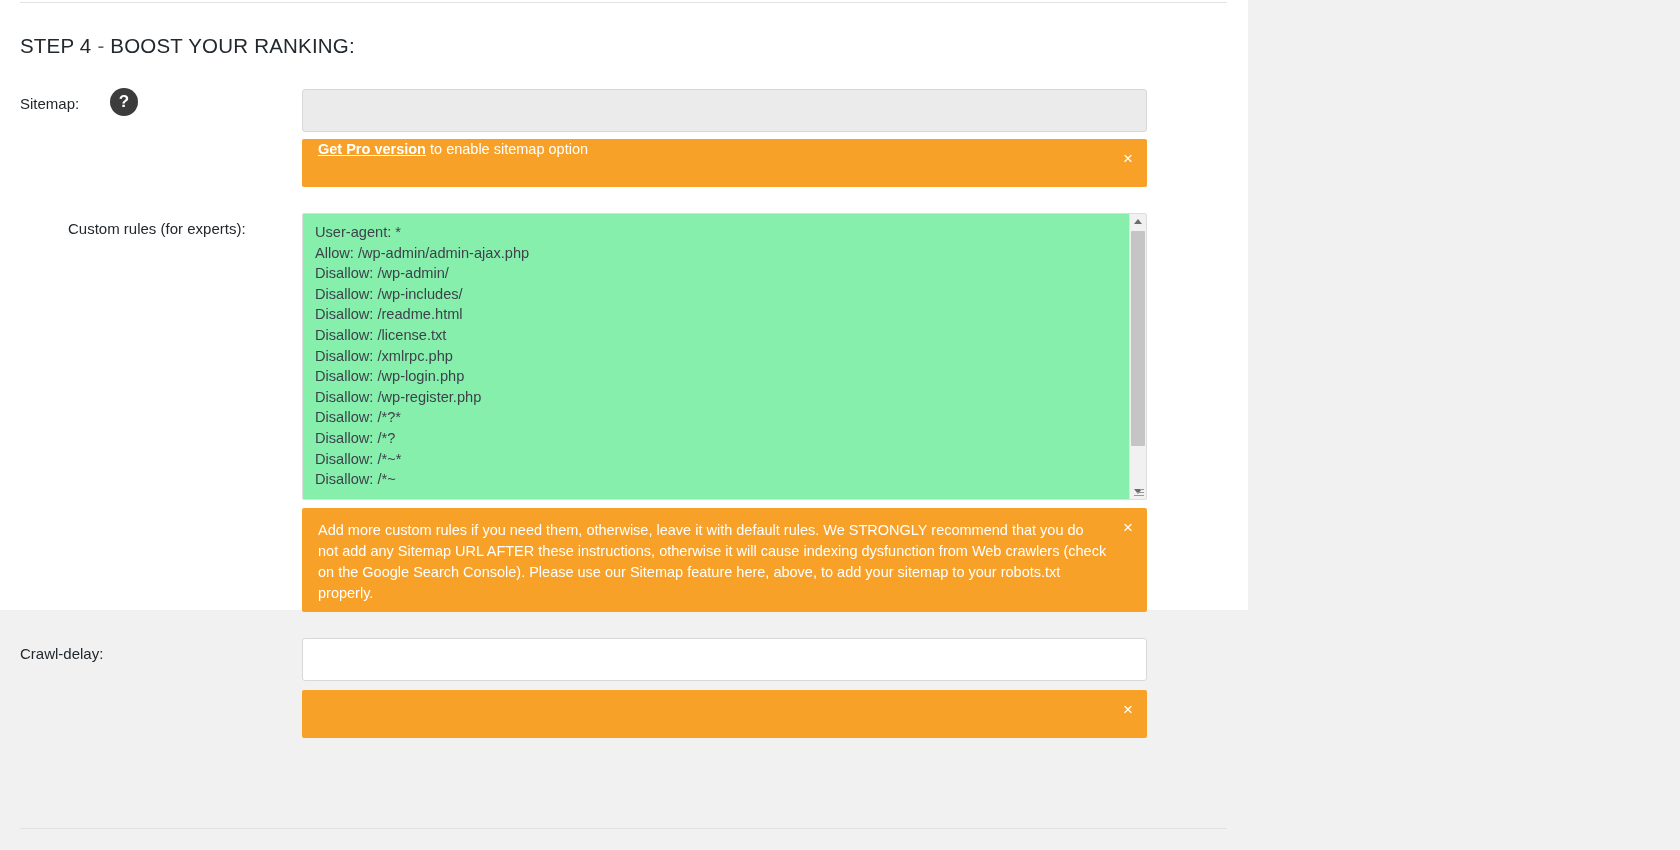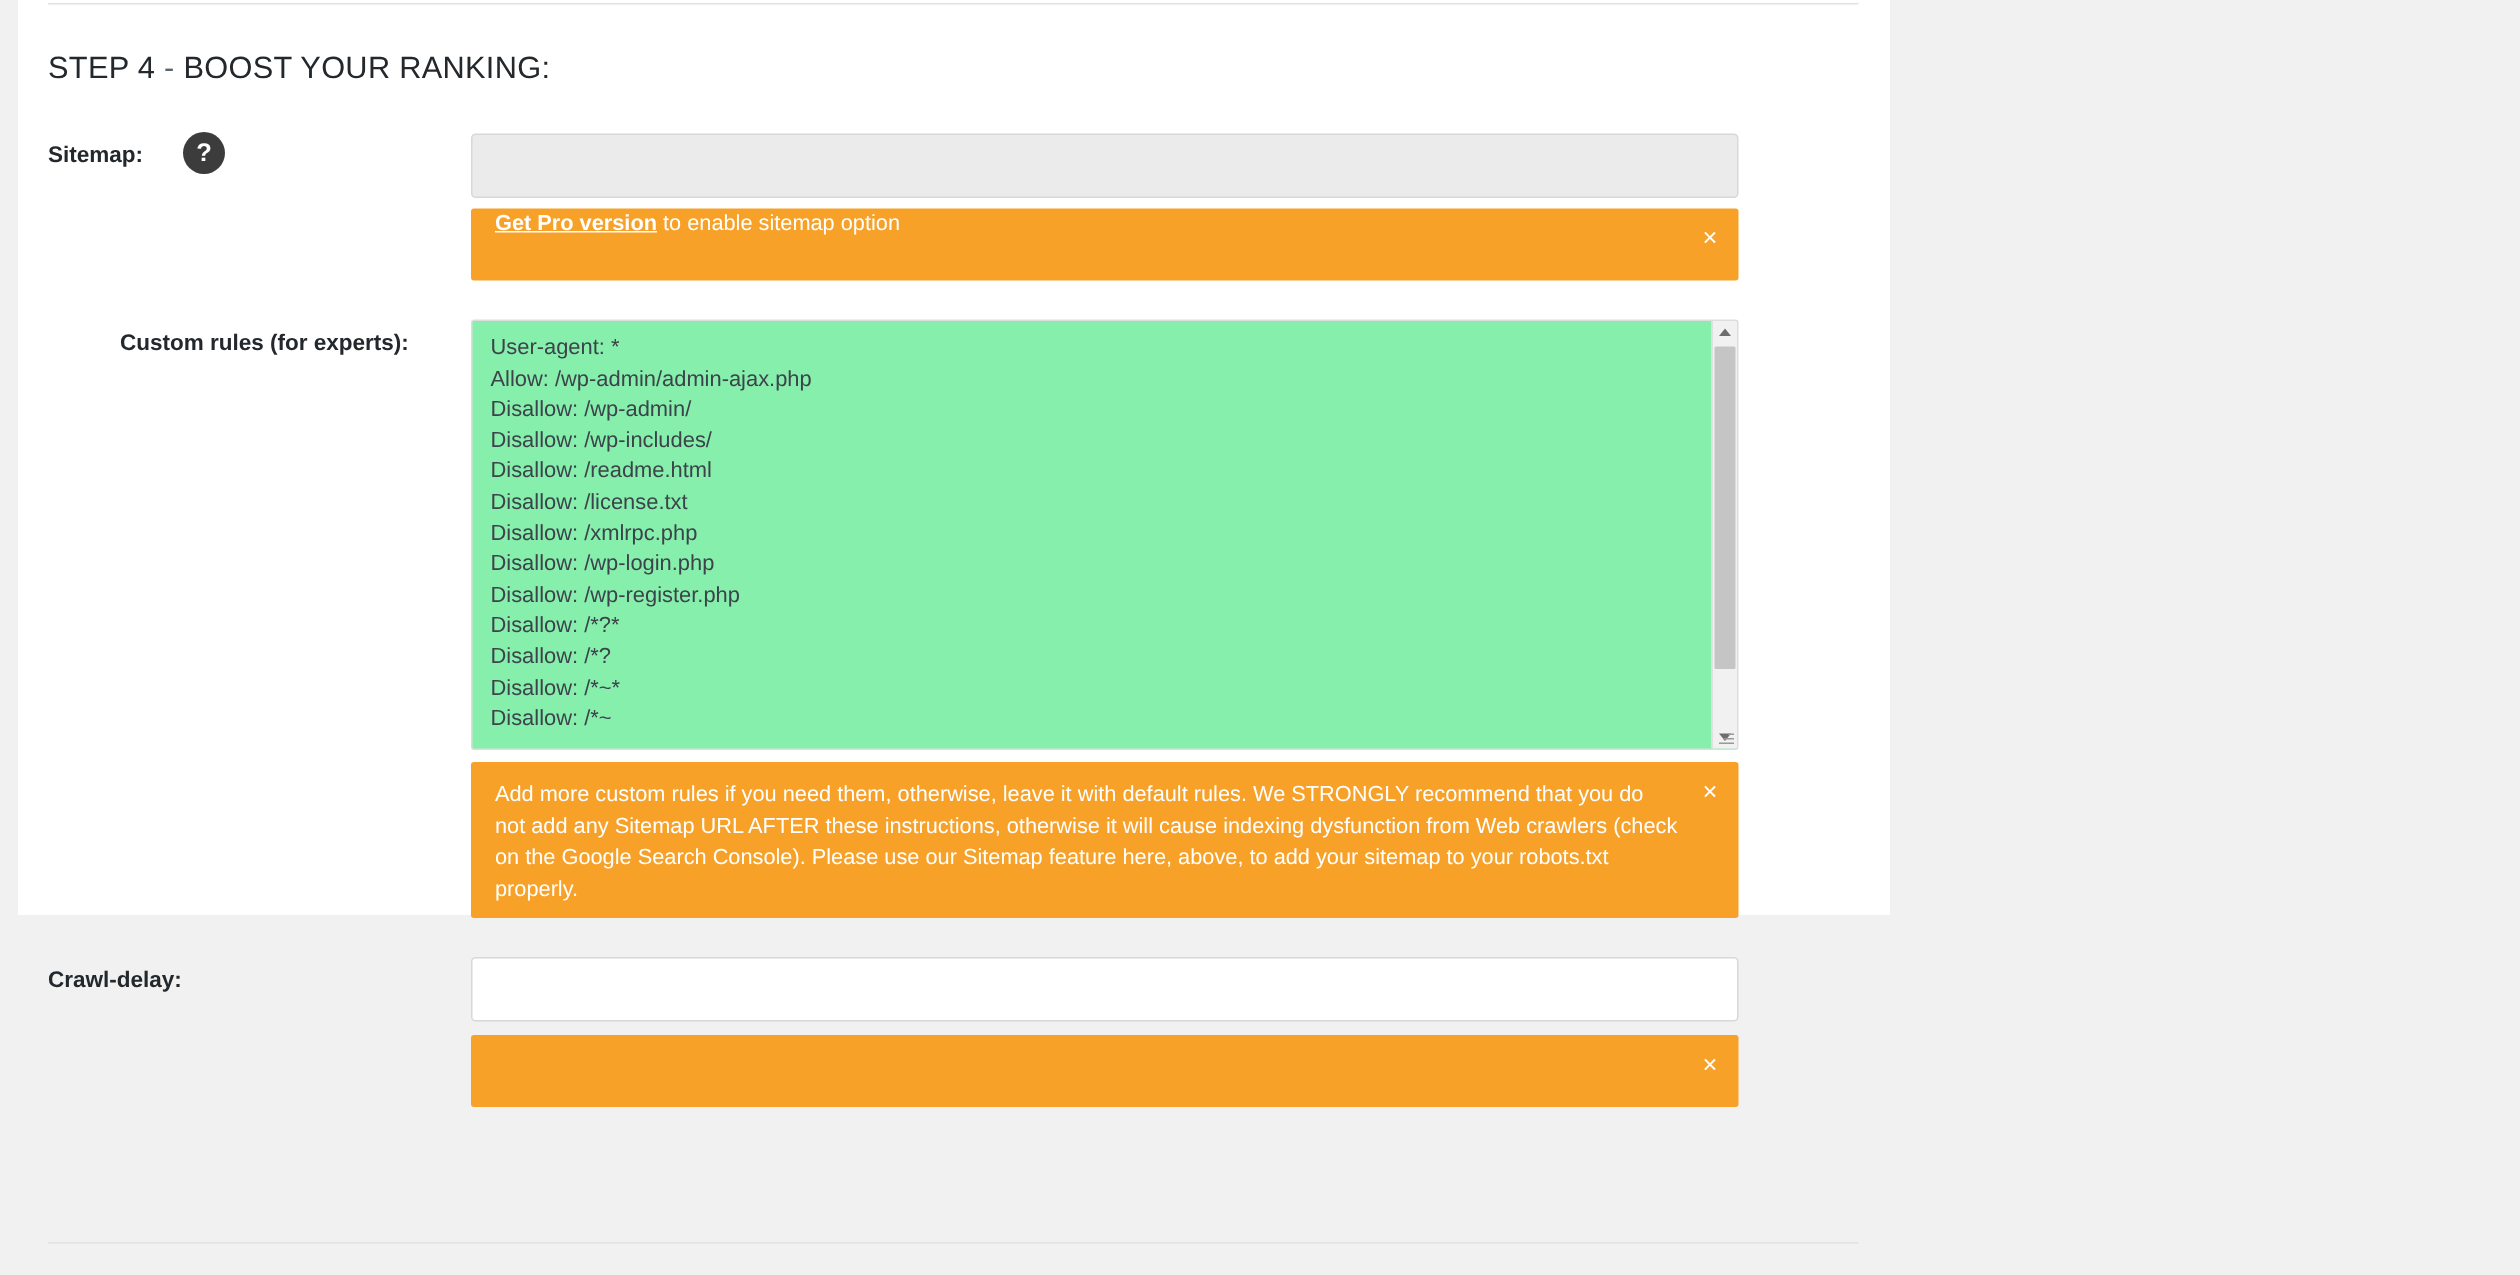--- a/index.html
+++ b/index.html
@@ -12,21 +12,21 @@
     overflow: hidden;
   }
   #page {
     position: relative;
     width: 1680px;
     height: 850px;
     background: #f1f1f1;
   }
   #panel {
     position: absolute;
-    left: 12px;
+    left: 0;
     top: 0;
     width: 1248px;
     height: 610px;
     background: #ffffff;
     box-sizing: border-box;
   }
   .top-rule {
     position: absolute;
     left: 20px;
     top: 2px;
@@ -49,21 +49,21 @@
     font-size: 20.5px;
     letter-spacing: 0.2px;
     color: #23282d;
     font-weight: normal;
   }
   .step-title .dash { color: #5a6570; }
 
   .row-label {
     position: absolute;
     font-size: 15px;
-    font-weight: bold;
+    font-weight: normal;
     color: #23282d;
   }
   #label-sitemap { left: 20px; top: 95px; }
   #label-custom  { left: 20px; top: 220px; margin-left: 48px; }
   #label-crawl   { left: 20px; top: 645px; }
 
   .help-badge {
     position: absolute;
     left: 110px;
     top: 88px;

